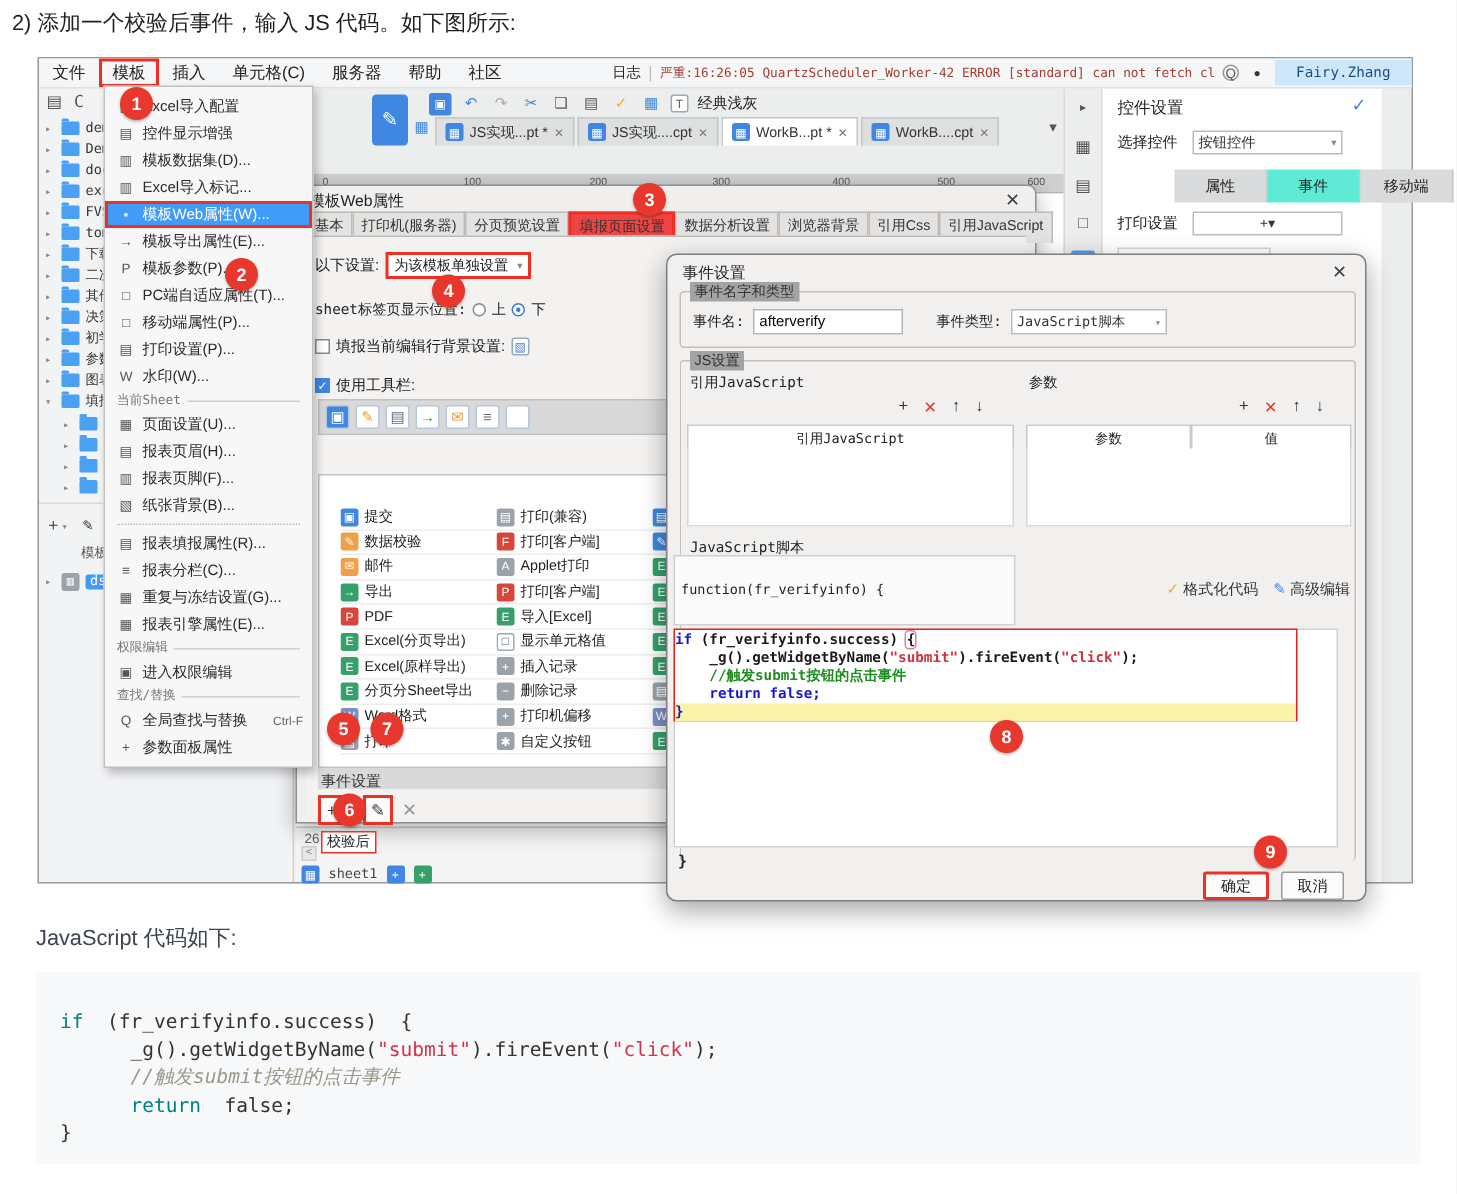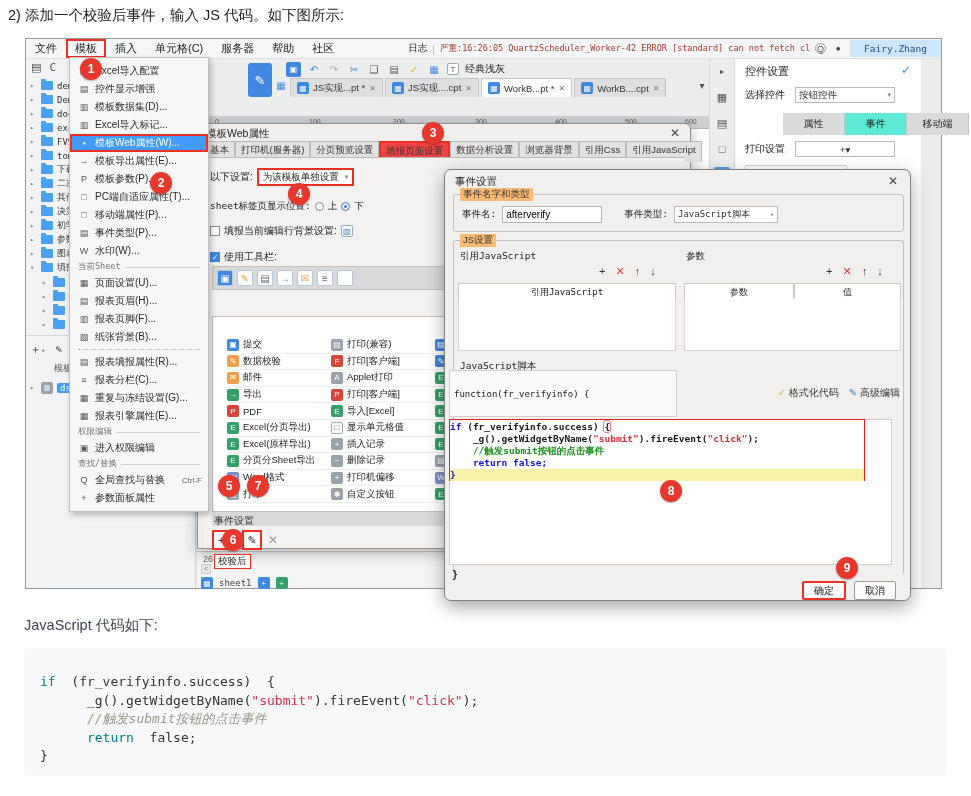--- a/index.html
+++ b/index.html
@@ -86,21 +86,21 @@
   .tl-grid { position:absolute; left:14px; top:20px; display:grid; grid-template-columns:104px 104px 60px; grid-auto-rows:16.6px; column-gap:0; font-size:9.5px; color:#222; }
   .tl-cell { display:flex; align-items:center; gap:4px; border-bottom:1px solid #eee; white-space:nowrap; overflow:hidden; }
   .graygap { position:absolute; left:8px; top:354px; right:8px; height:14px; background:#d9d9d9; }
   .evlabel { position:absolute; left:10px; top:356px; font-size:10px; color:#333; }
   .btn-red { border:2px solid #ee2f23; background:#fbfbfb; height:20px; display:inline-flex; align-items:center; justify-content:center; font-size:11px; color:#333; }
   .verif { position:absolute; left:10px; top:396px; border:1.5px solid #ee2f23; font-size:9.5px; padding:0 3px; background:#fff; color:#222; }
 
   
   .evtdlg { position:absolute; left:418px; top:130px; width:467px; height:432px; background:#f2f0ef; border:1px solid #7f7f7f; border-radius:7px; box-shadow:0 6px 18px rgba(0,0,0,.35); z-index:40; }
   .grp { position:absolute; border:1px solid #c3c1bf; border-radius:3px; }
-  .grp > .leg { position:absolute; left:6px; top:-7px; background:#fdba74; padding:0 3px; font-size:9.5px; color:#333; }
+  .grp > .leg { position:absolute; left:6px; top:-7px; background:#a3a3a3; padding:0 3px; font-size:9.5px; color:#333; }
   .ed-lbl { font-size:9.5px; color:#222; font-family:"DejaVu Sans Mono",monospace; }
   .mini-tb { display:flex; gap:10px; font-size:11px; color:#333; }
   .mini-tb .rx { color:#e03c30; }
   .tbl-h { background:#fff; border:1px solid #c9c9c9; text-align:center; font-size:9px; font-family:"DejaVu Sans Mono",monospace; color:#222; padding:2px 0; }
   .tbl-b { background:#fff; border:1px solid #d7d7d7; border-top:none; }
   .fnbox { position:absolute; left:4px; top:200px; width:228px; height:47px; background:#fafafa; border:1px solid #d0d0d0; font-family:"DejaVu Sans Mono",monospace; font-size:9px; color:#222; padding:18px 4px 0 4px; }
   .fmtlinks { position:absolute; right:10px; top:216px; display:flex; gap:10px; font-size:10px; color:#333; align-items:center; }
   .codearea { position:absolute; left:4px; top:249px; width:443px; height:146px; background:#fff; border:1px solid #d0d0d0; }
   .redcode { position:absolute; left:-1px; top:-1px; width:416px; height:62px; border:1.5px solid #e4241b; font-family:"DejaVu Sans Mono",monospace; font-size:9.5px; font-weight:bold; line-height:12px; white-space:pre; padding-top:1px; }
   .k { color:#1616cc; } .s { color:#cc3340; } .cm { color:#1e8e1e; } .pl { color:#1a1a1a; }
@@ -591,21 +591,21 @@
     <div class="mrow">
         <span class="ic">□</span>
         <span>PC端自适应属性(T)...</span>
       </div>
     <div class="mrow">
         <span class="ic">□</span>
         <span>移动端属性(P)...</span>
       </div>
     <div class="mrow">
         <span class="ic">▤</span>
-        <span>事件类型(P)...</span>
+        <span>打印设置(P)...</span>
       </div>
     <div class="mrow">
         <span class="ic">W</span>
         <span>水印(W)...</span>
       </div>
     <div class="msec">
         <span>当前Sheet</span>
       </div>
     <div class="mrow">
         <span class="ic">▦</span>

